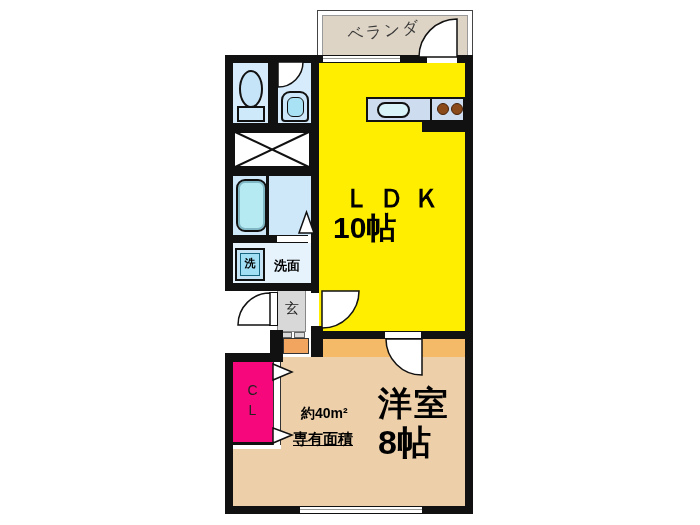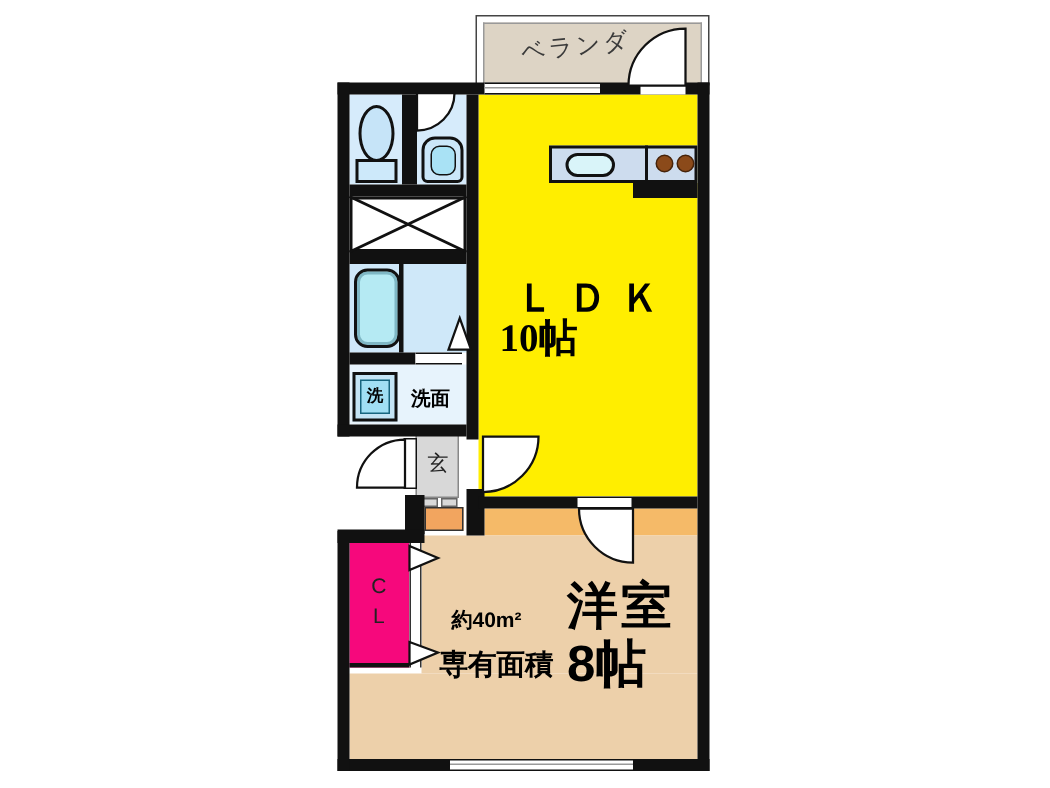--- a/index.html
+++ b/index.html
@@ -73,25 +73,25 @@
   .counter{left:366px;top:97px;width:99px;height:25px;background:#cddcee;border:2px solid #111;}
   .counter-div{left:430px;top:97px;width:2px;height:25px;background:#111;}
   .sink{left:377px;top:102px;width:33px;height:16px;background:#d9f4f9;border:2px solid #111;border-radius:8px;}
   .burner{width:12px;height:12px;background:#8b4a1a;border:1px solid #46230a;border-radius:50%;}
   .burner1{left:437px;top:103px;} .burner2{left:451px;top:103px;}
   .stove-block{left:422px;top:122px;width:43px;height:10px;background:#111;}
 
   
   .t-balcony{left:334px;top:21px;width:100px;text-align:center;font-size:16px;letter-spacing:2px;color:#3a3a3a;transform:rotate(-6deg);}
   .t-ldk{left:344px;top:181px;font-size:26px;font-weight:600;letter-spacing:9px;}
-  .t-ldk-size{left:333px;top:208px;font-size:26px;font-weight:600;font-family:Liberation Serif, serif;}
+  .t-ldk-size{left:333px;top:208px;font-size:30px;font-weight:600;}
   .t-yr{left:378px;top:381px;font-size:34px;font-weight:700;letter-spacing:2px;}
   .t-yr-size{left:378px;top:420px;font-size:34px;font-weight:700;}
   .t-area1{left:301px;top:405px;font-size:14px;font-weight:700;}
-  .t-area2{left:293px;top:430px;font-size:19px;font-weight:700;}
+  .t-area2{left:293px;top:430px;font-size:15px;font-weight:700;text-decoration:underline;}
   .t-genkan{left:281px;top:300px;width:22px;text-align:center;font-size:14px;color:#222;}
   .t-wash{left:237px;top:256px;width:26px;text-align:center;font-size:11px;font-weight:600;}
   .t-washroom{left:274px;top:257px;font-size:13px;font-weight:600;}
   .t-cl{left:245px;top:380px;width:15px;text-align:center;font-size:14px;color:#222;line-height:20px;}
   .t-cl span{display:block;}
 </style>
 </head>
 <body>
 
 <div class="abs floor f-veranda"></div>

